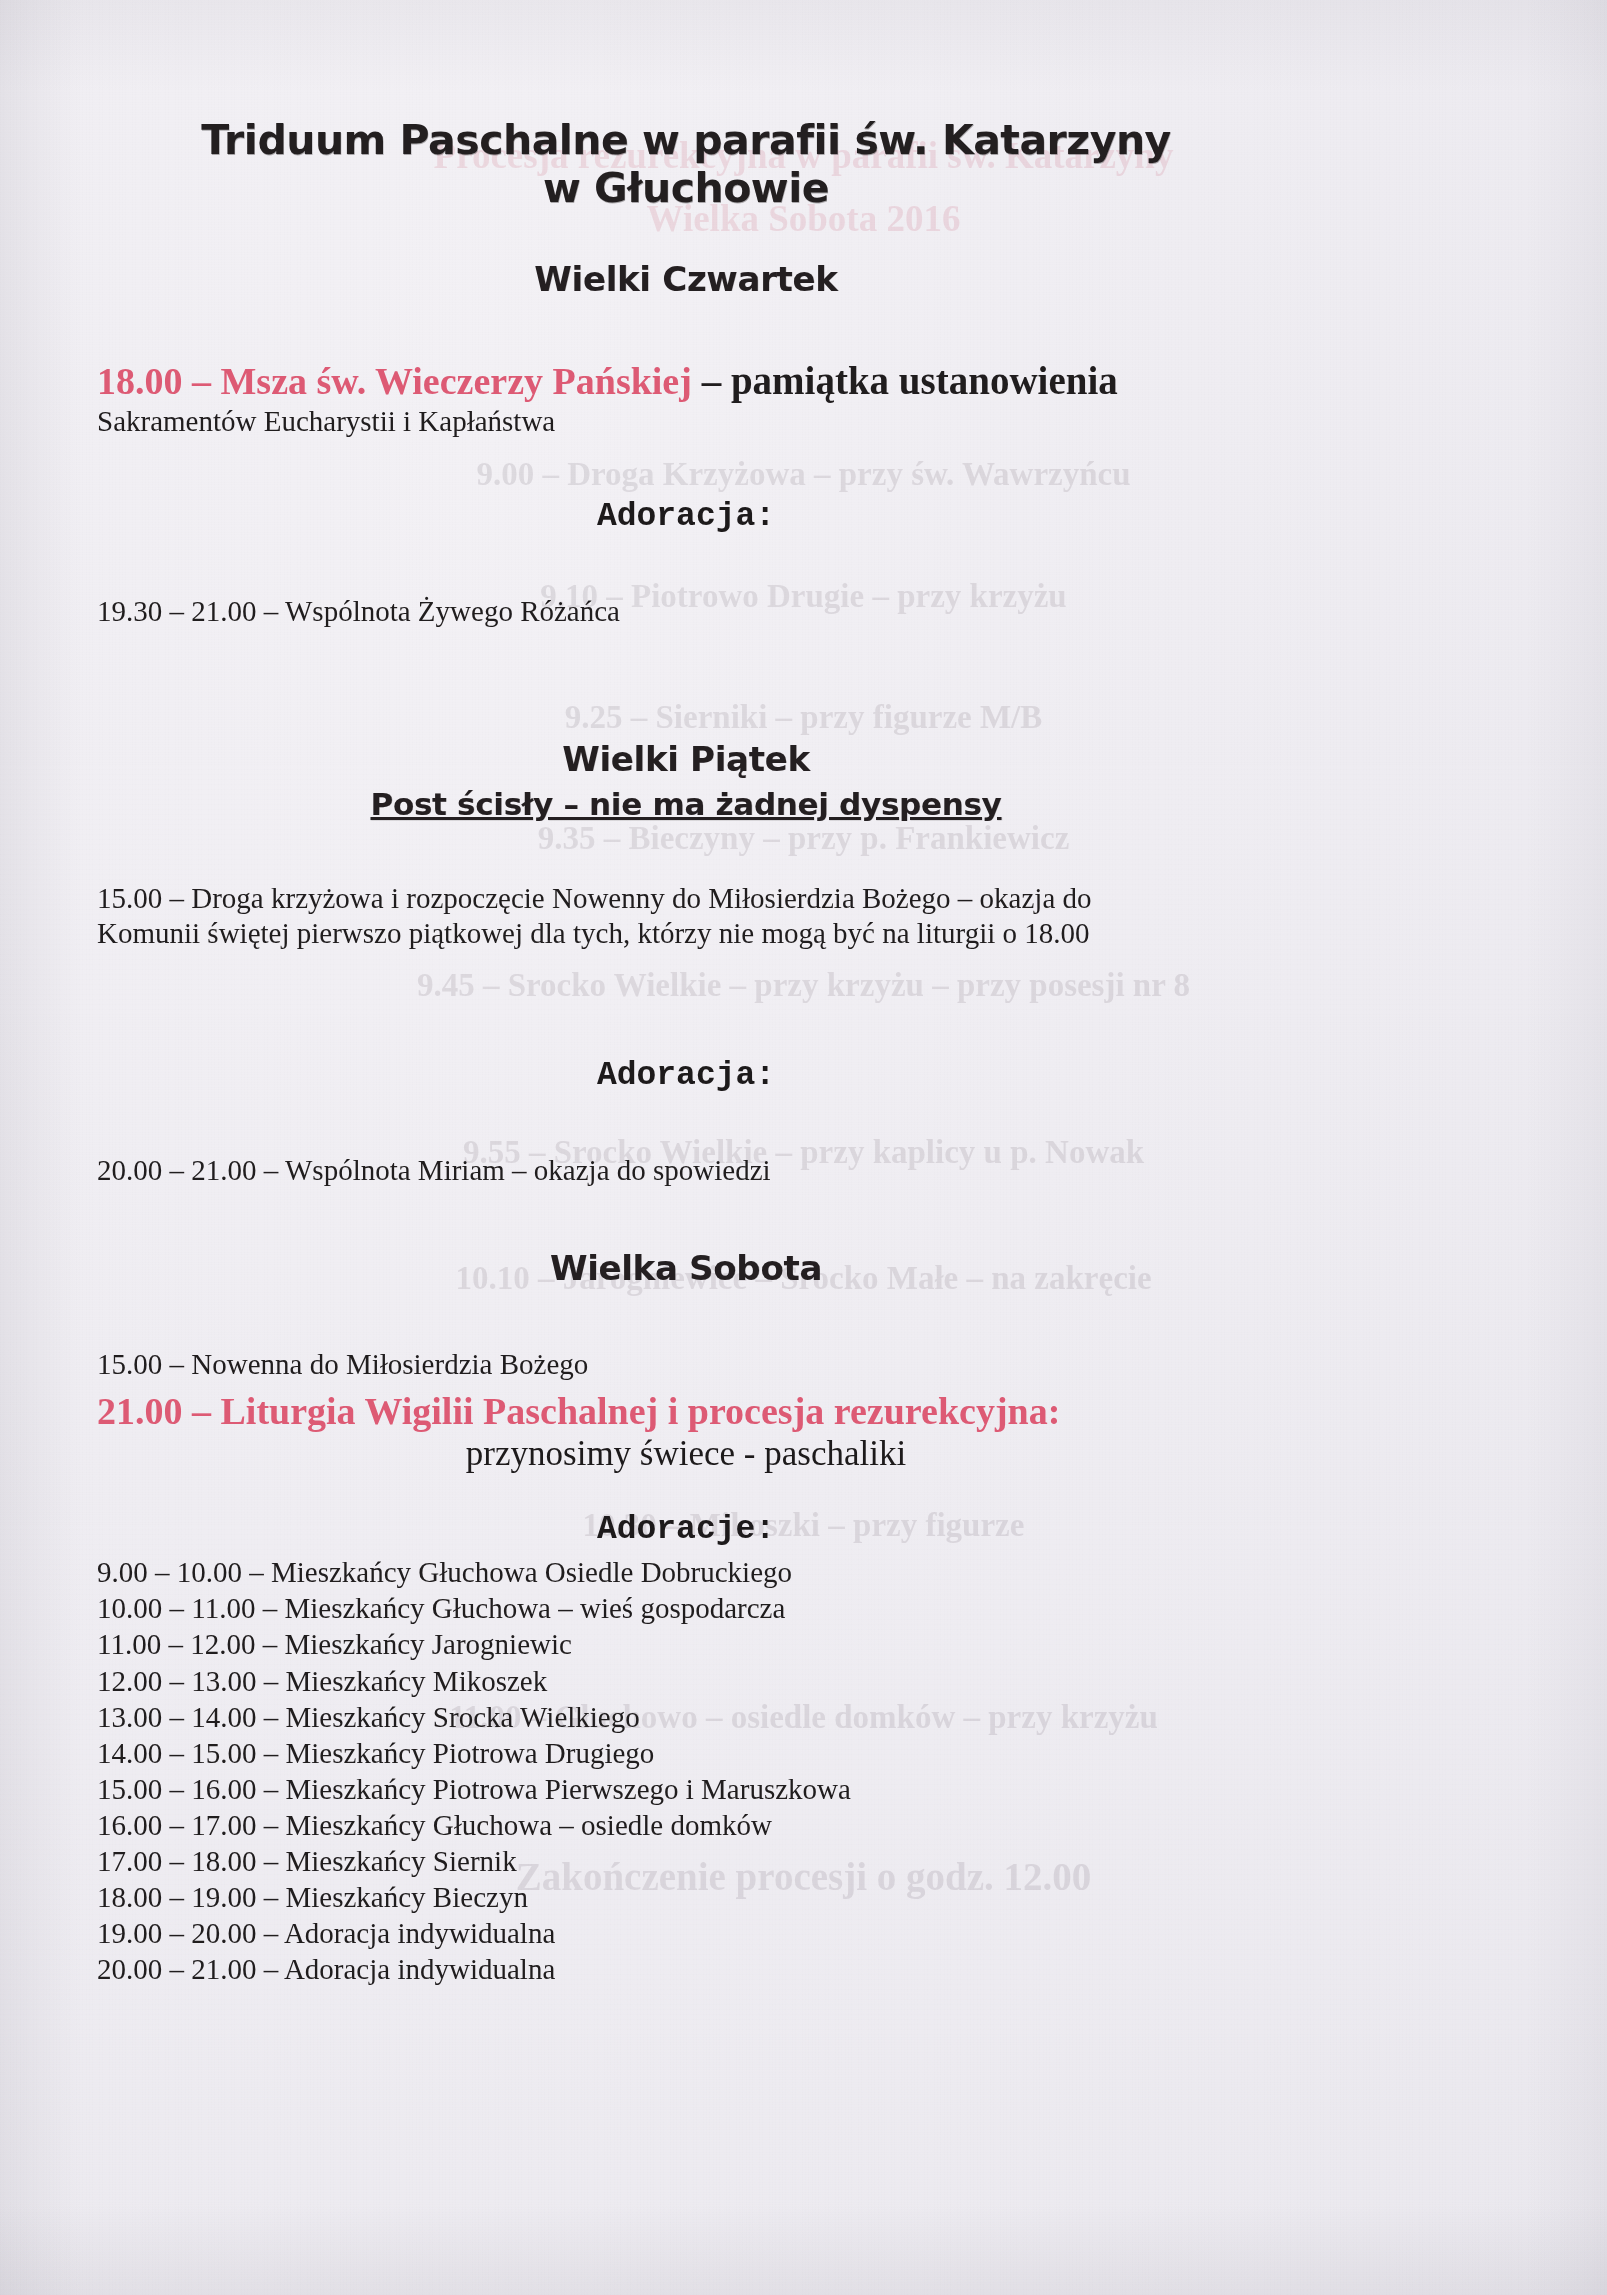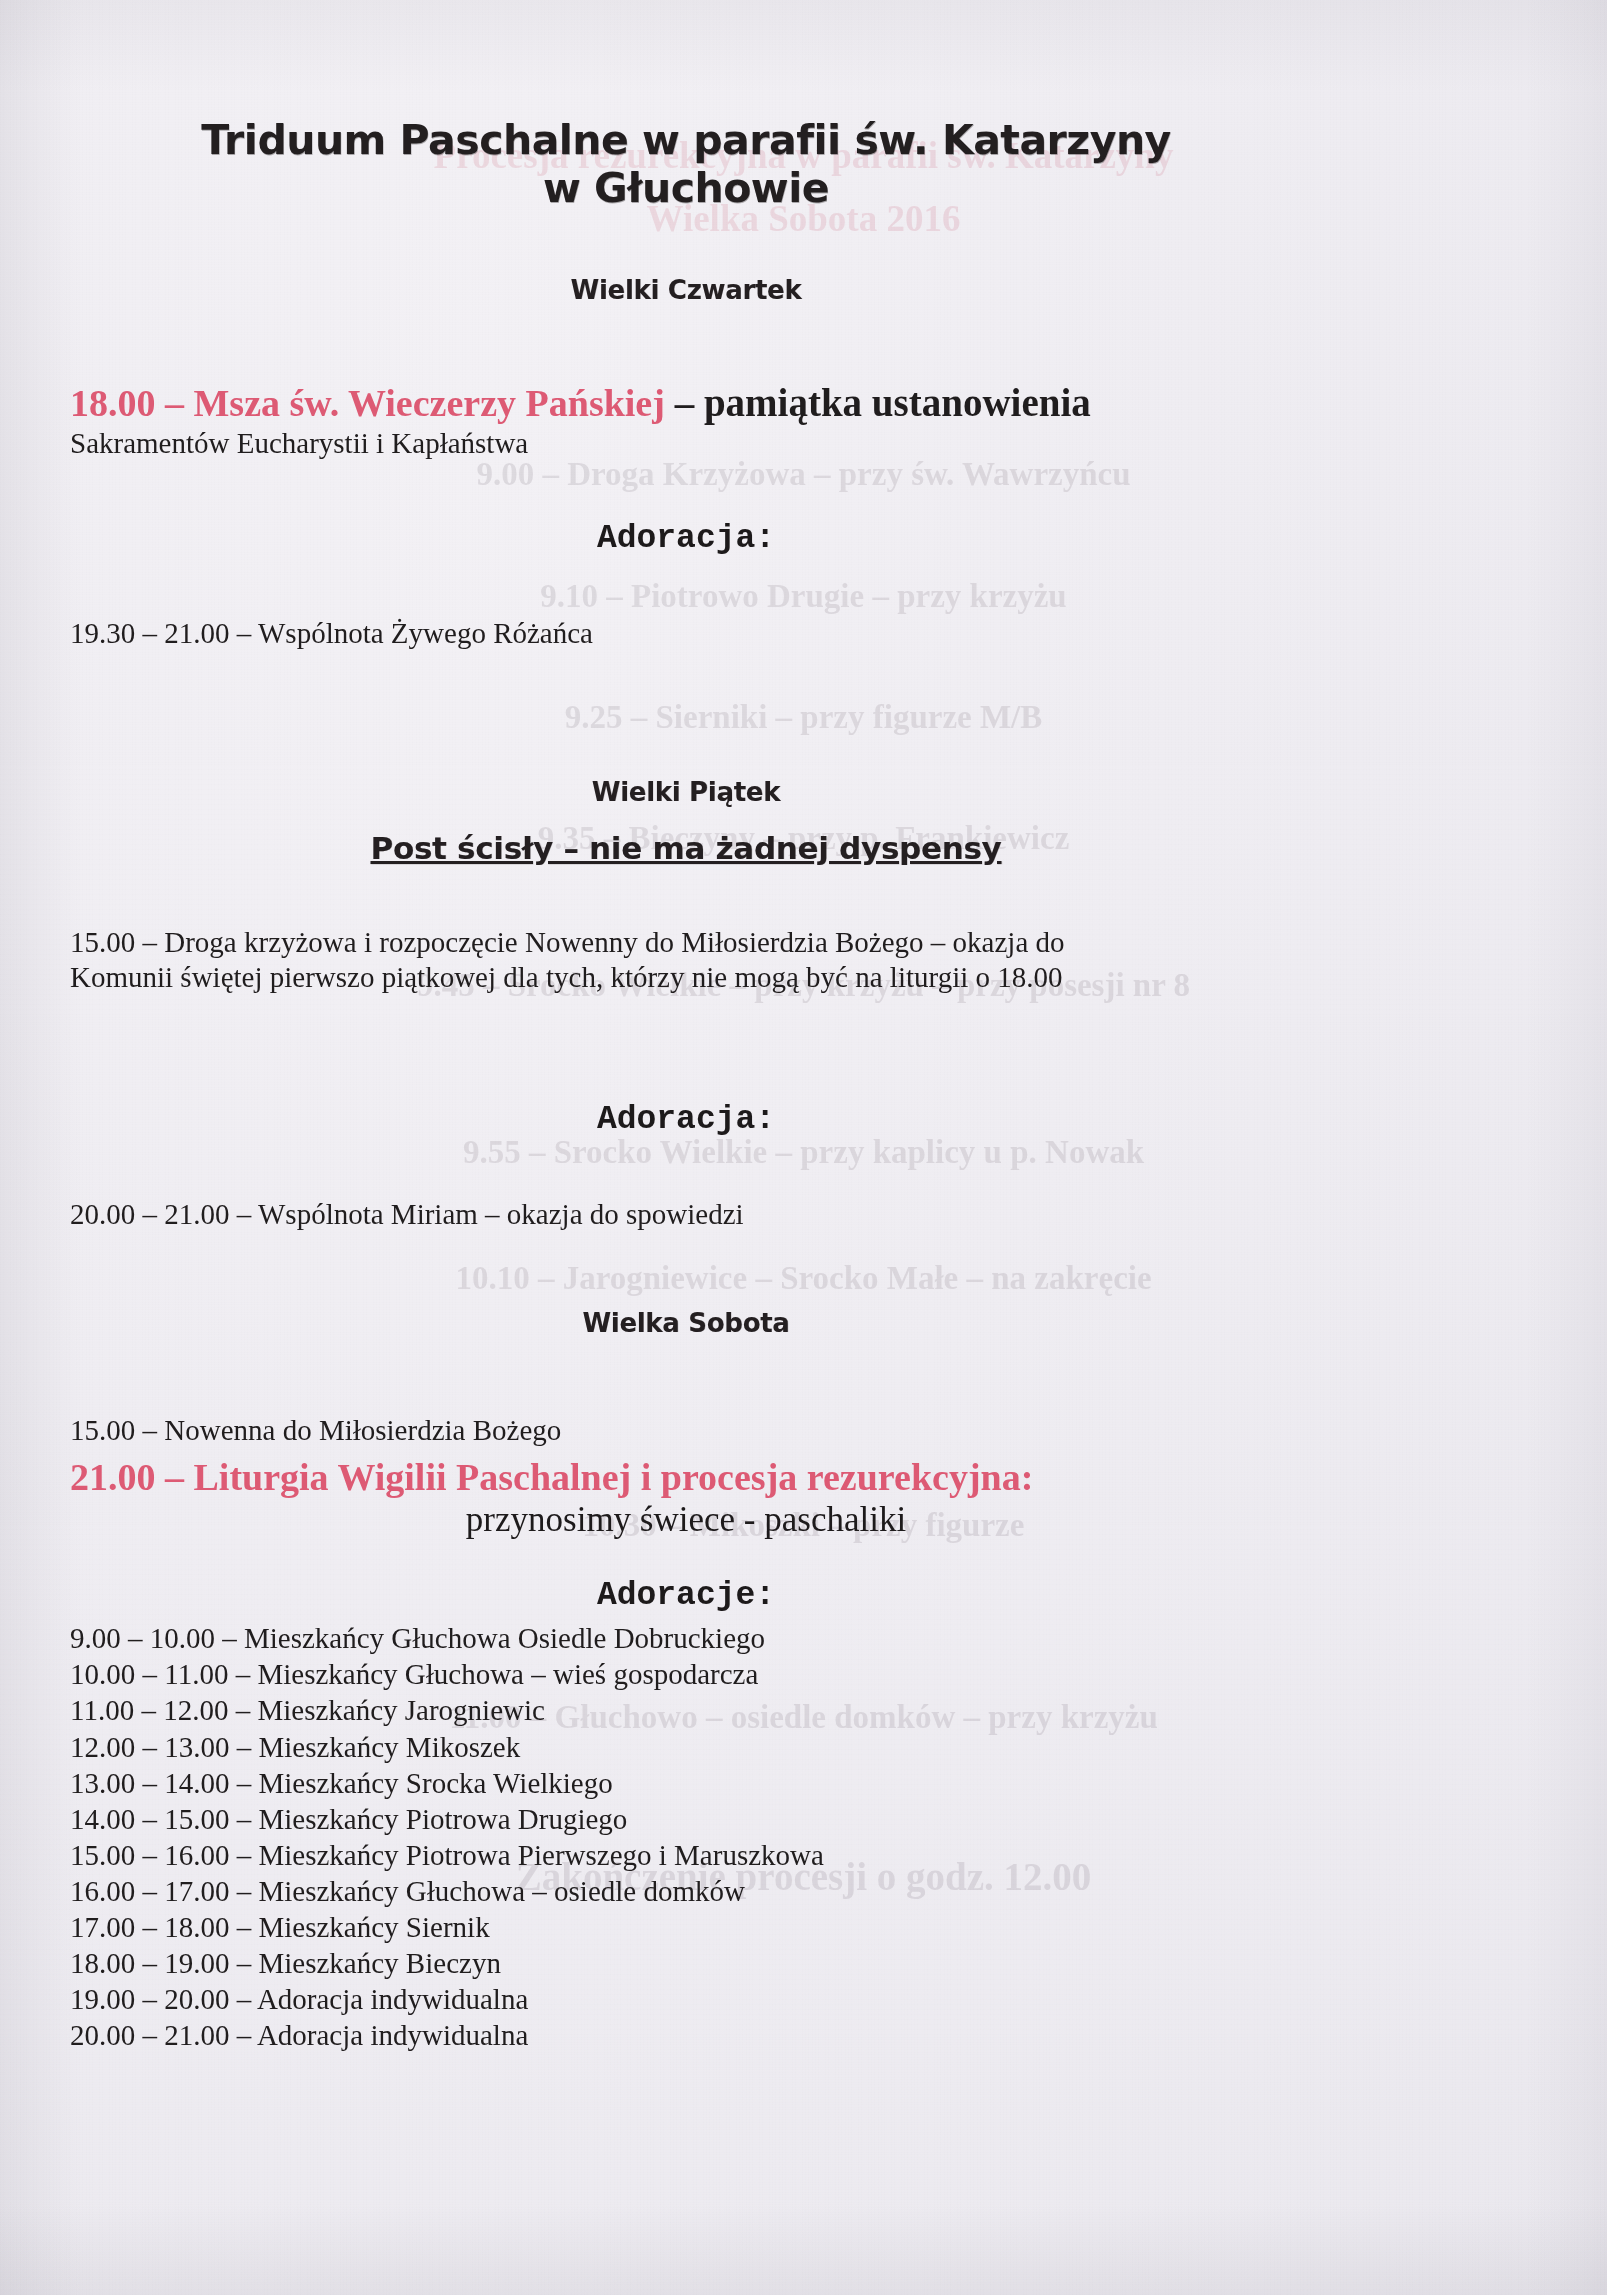--- a/index.html
+++ b/index.html
@@ -58,45 +58,45 @@
     white-space: nowrap;
     filter: blur(0.5px);
   }
   .bleed.red { color: rgba(200, 90, 115, 0.16); }
 
   
   .content {
     position: absolute;
     left: 0; top: 0;
     width: 1372px;
-    padding: 0 70px;
+    padding: 0 97px;
     box-sizing: border-box;
   }
 
   .doc-title {
     text-align: center;
     font-family: "DejaVu Sans", sans-serif;
     font-weight: bold;
     font-size: 41px;
     line-height: 1.16;
     letter-spacing: -0.5px;
     color: #231f20;
     margin: 0;
     padding-top: 117px;
     text-shadow: 0.5px 0.5px 0 rgba(35,31,32,.35);
   }
 
   .day-head {
     text-align: center;
     font-family: "DejaVu Sans", sans-serif;
     font-weight: bold;
-    font-size: 26px;
+    font-size: 34px;
     letter-spacing: -0.3px;
     color: #241f21;
-    margin: 16px;
+    margin: 0;
     text-shadow: 0.4px 0.4px 0 rgba(35,31,32,.3);
   }
   .day-sub {
     text-align: center;
     font-family: "DejaVu Sans", sans-serif;
     font-weight: bold;
     font-size: 31px;
     letter-spacing: -0.3px;
     color: #241f21;
     margin: 0;

